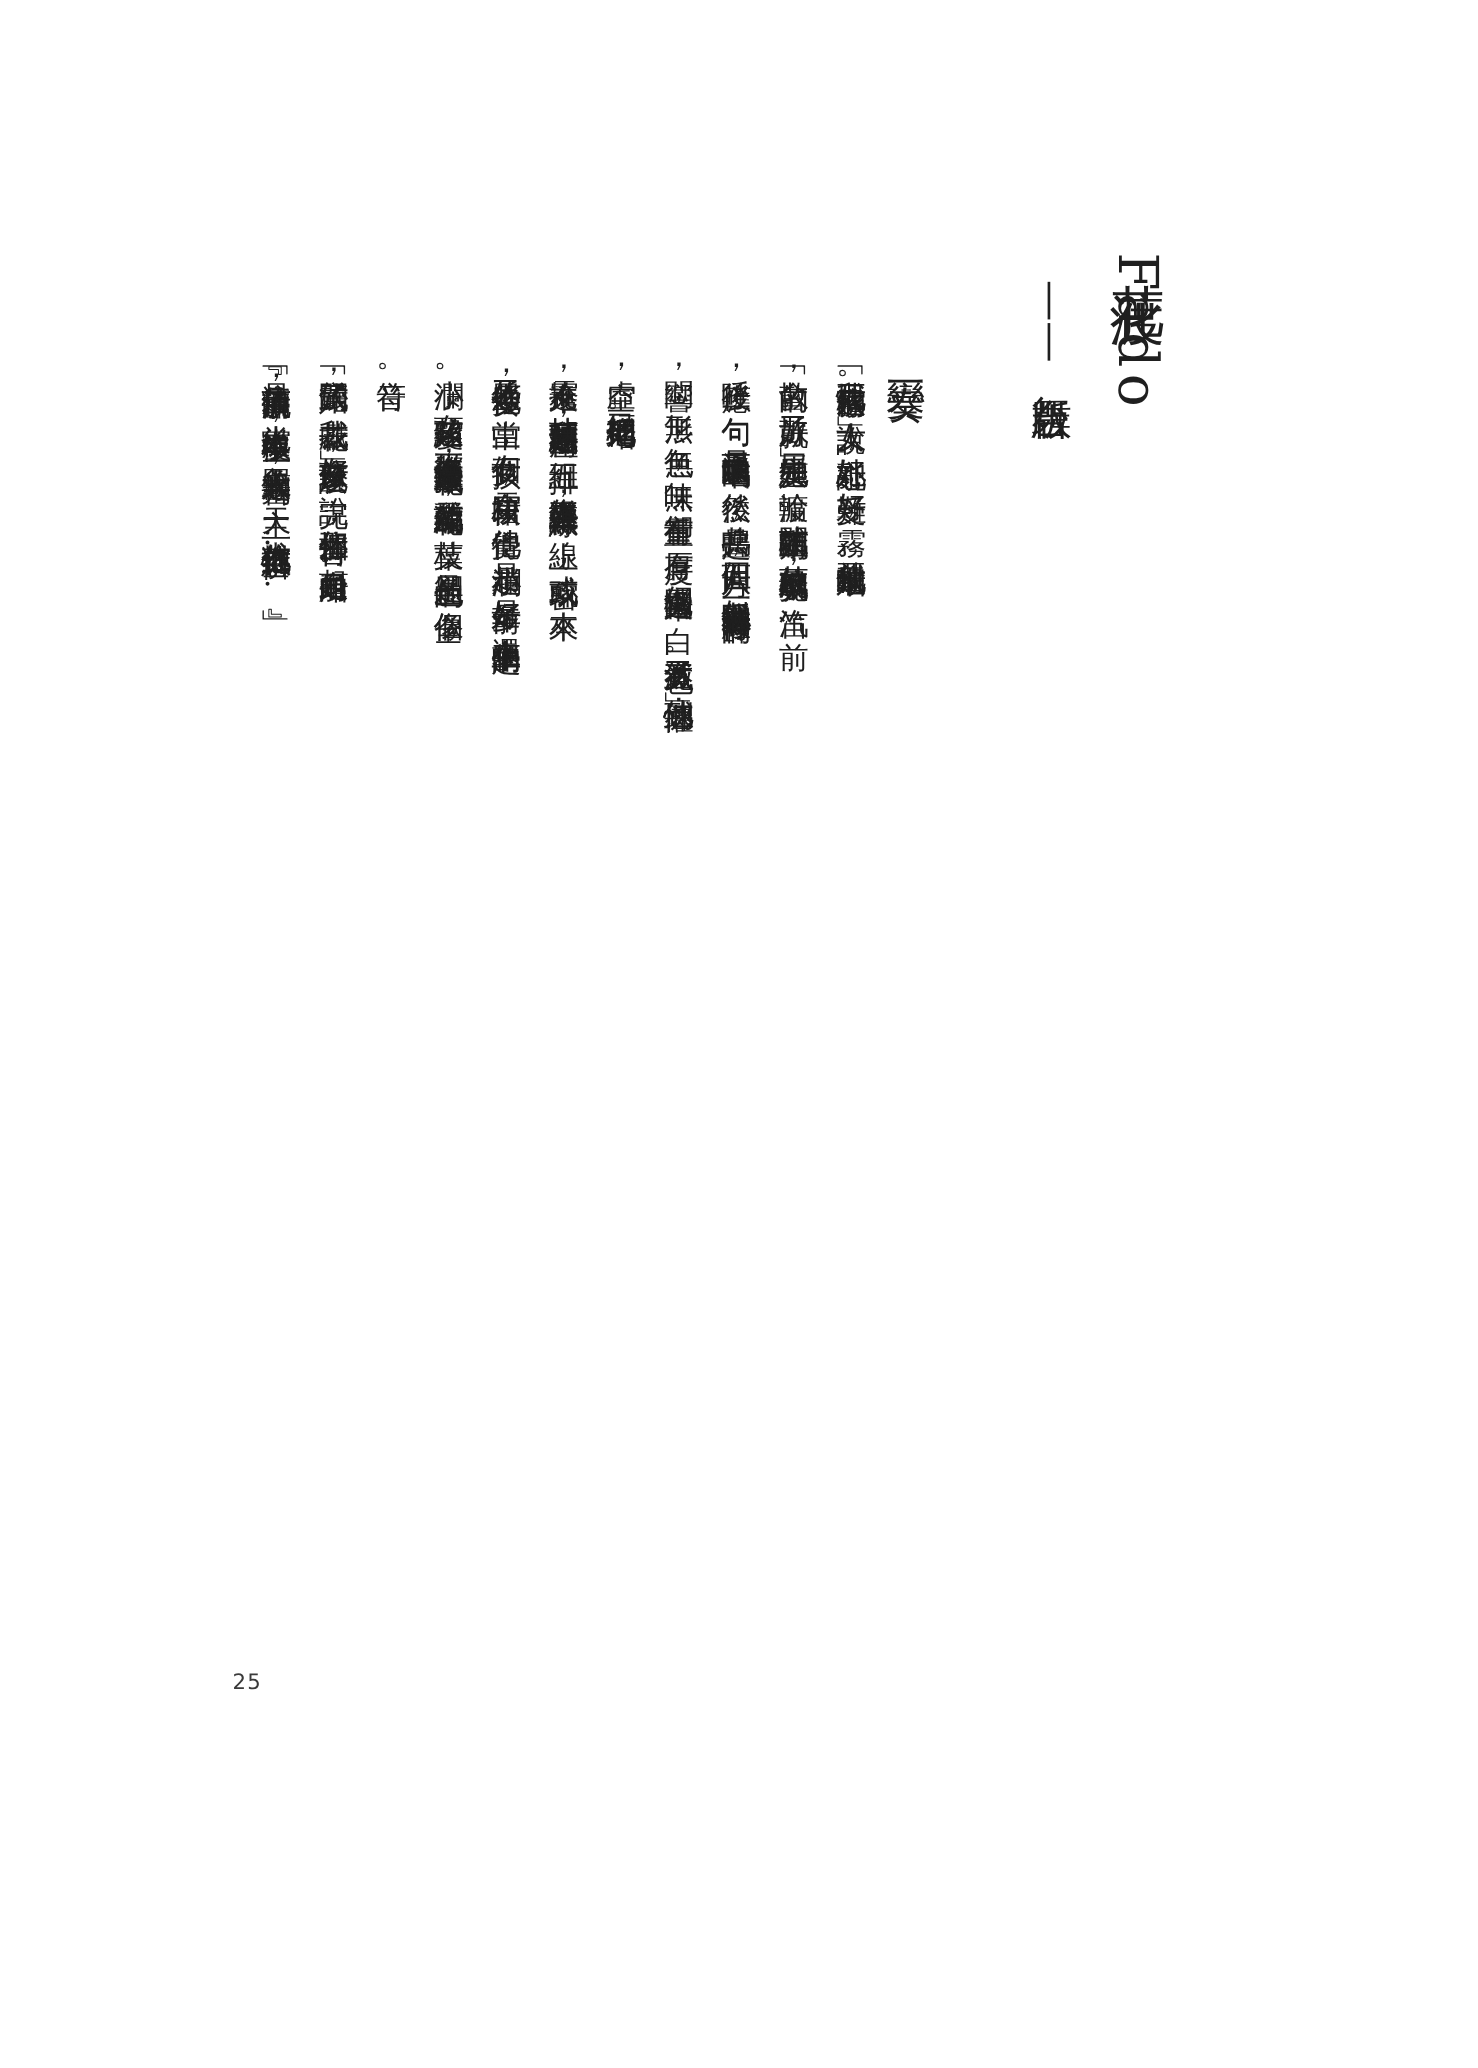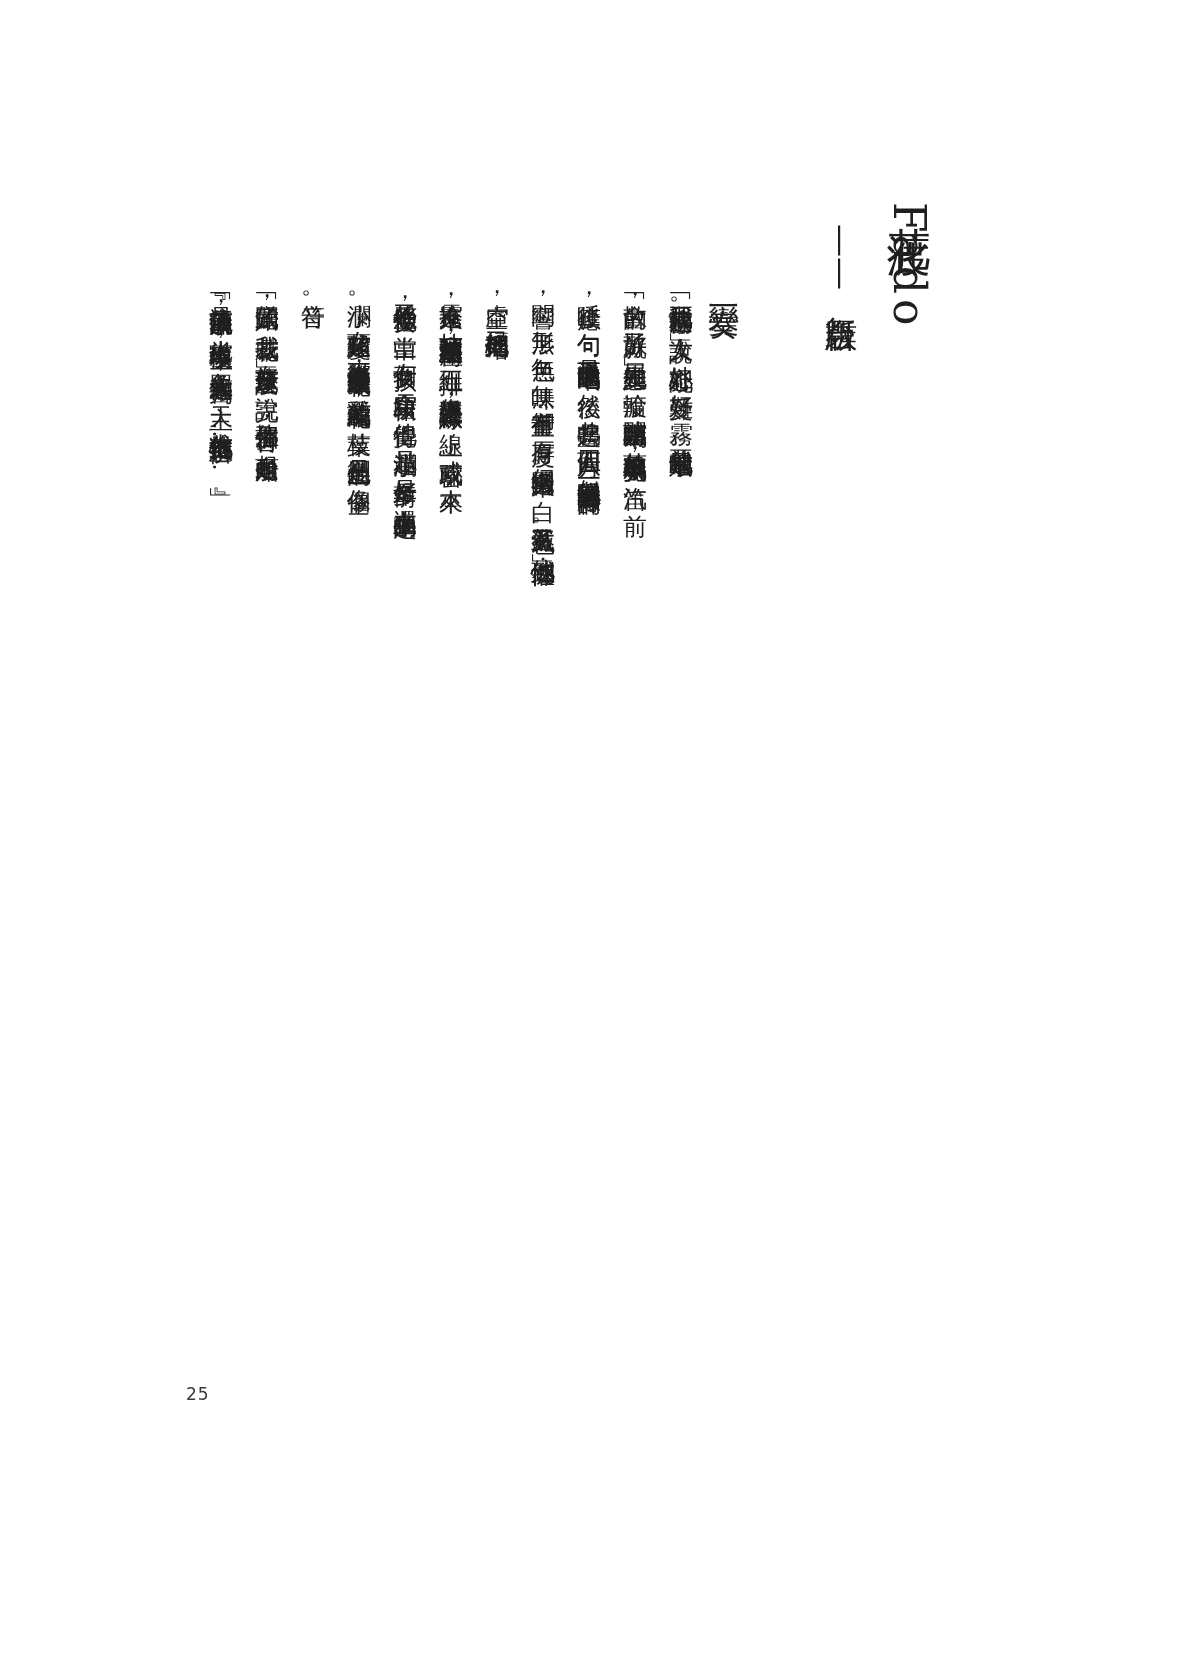--- a/index.html
+++ b/index.html
@@ -58,21 +58,21 @@
     inline-size: 1115px;
     block-size: 46px;
     line-height: 46px;
     font-size: 24px;
     letter-spacing: 1px;
     white-space: nowrap;
   }
   .page-number {
     position: absolute;
     left: 186px;
-    top: 1384px;
+    top: 1336px;
     font-size: 17px;
     letter-spacing: 1px;
     color: #3a3a3a;
     font-family: "DejaVu Sans", sans-serif;
   }
 </style>
 </head>
 <body>
 
 <div class="page">

